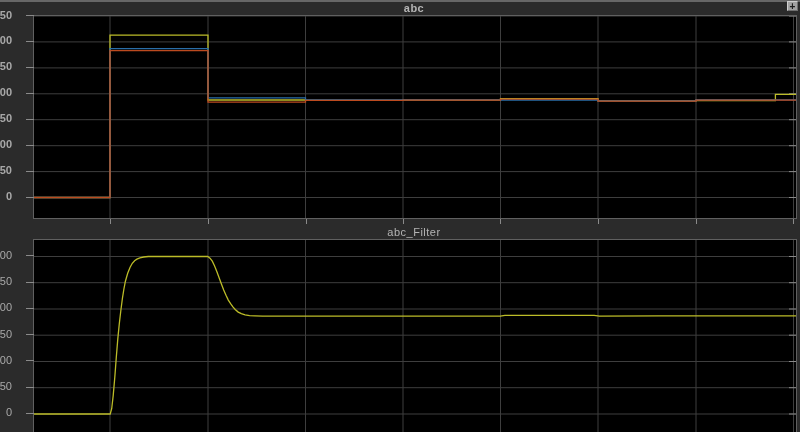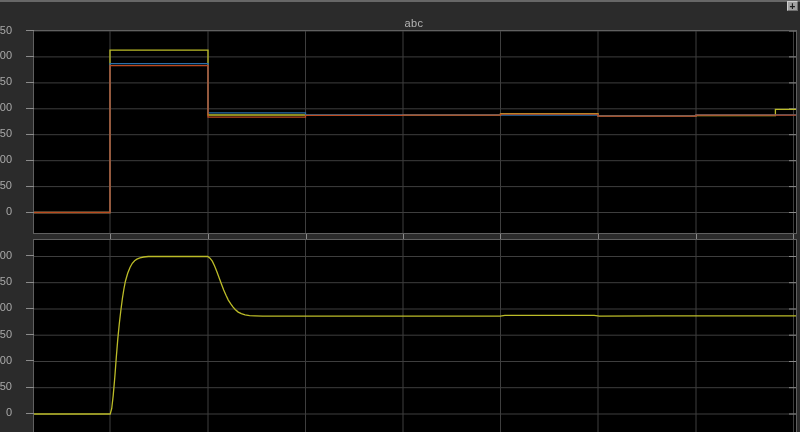--- a/index.html
+++ b/index.html
@@ -3,21 +3,21 @@
 <meta charset="utf-8">
 <style>
   html,body{margin:0;padding:0;}
   body{
     width:800px;height:432px;overflow:hidden;position:relative;
     background:#2b2b2b;
     font-family:"Liberation Sans","DejaVu Sans",sans-serif;
   }
   .top-edge{position:absolute;left:0;top:0;width:800px;height:2px;background:#676767;}
   .scope-section{position:absolute;left:0;width:800px;}
-  #section-1{top:15px;height:224px;}
+  #section-1{top:0;height:224px;font-weight:bold;}
   #section-2{top:224px;height:210px;}
   .scope-title{
     position:absolute;left:33px;top:2px;width:762px;
     text-align:center;font-size:11px;color:#b4b4b4;letter-spacing:0.5px;
   }
   .plot-wrap{
     position:absolute;left:33px;top:15px;
     background:#000;border:1px solid #606060;
   }
   .plot-wrap svg{display:block;}
@@ -98,20 +98,21 @@
     <div class="xtick-mark" style="left: 207.965px; top: 219px;"></div>
     <div class="xtick-mark" style="left: 305.501px; top: 219px;"></div>
     <div class="xtick-mark" style="left: 403.037px; top: 219px;"></div>
     <div class="xtick-mark" style="left: 500.496px; top: 219px;"></div>
     <div class="xtick-mark" style="left: 598.032px; top: 219px;"></div>
     <div class="xtick-mark" style="left: 696.026px; top: 219px;"></div>
     <div class="xtick-mark" style="left: 793.485px; top: 219px;"></div>
   </div>
 
 <div class="scope-section" id="section-2">
+  <div class="scope-title">abc_Filter</div>
   <div class="plot-wrap">
     <svg width="762" height="195" viewBox="0 0 762 195">
         <g stroke="#3e3e3e" stroke-width="1">
           <line x1="76.0" y1="0" x2="76.0" y2="195"></line>
           <line x1="174.0" y1="0" x2="174.0" y2="195"></line>
           <line x1="271.5" y1="0" x2="271.5" y2="195"></line>
           <line x1="369.0" y1="0" x2="369.0" y2="195"></line>
           <line x1="466.5" y1="0" x2="466.5" y2="195"></line>
           <line x1="564.0" y1="0" x2="564.0" y2="195"></line>
           <line x1="662.0" y1="0" x2="662.0" y2="195"></line>

